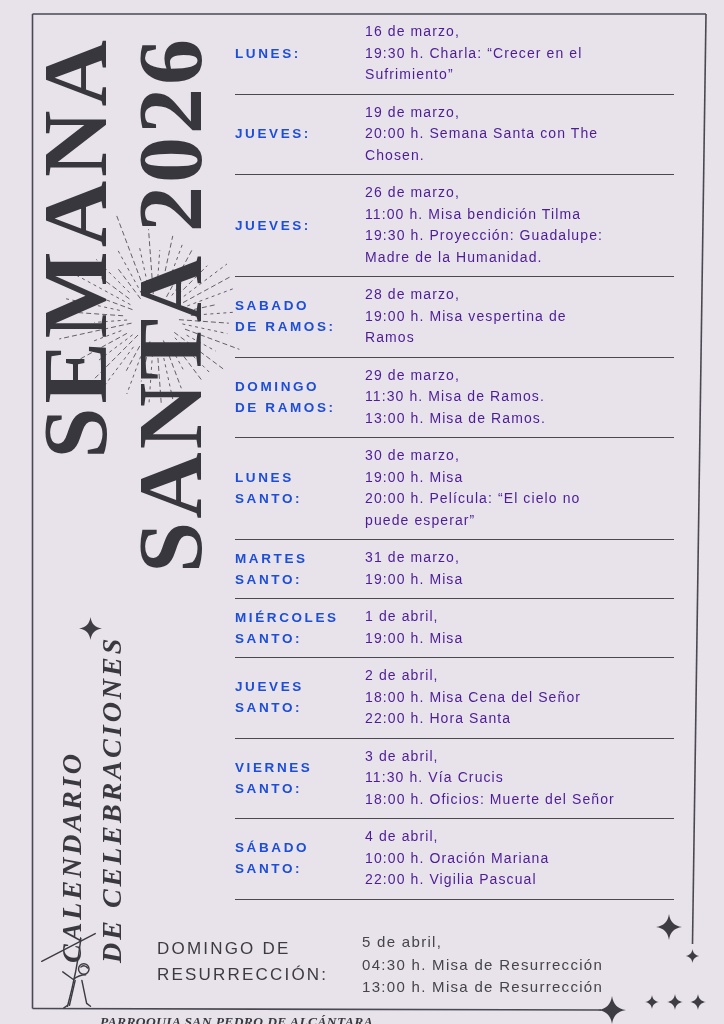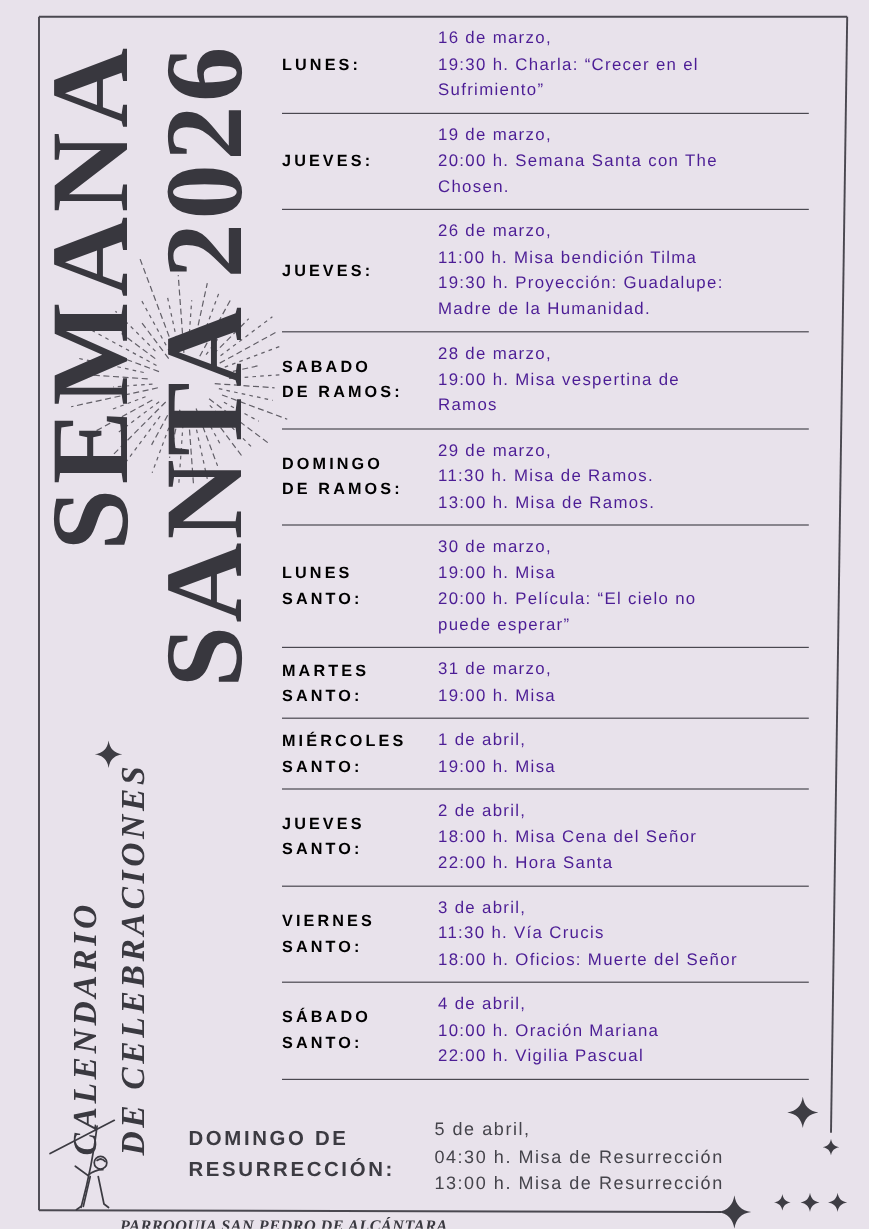--- a/index.html
+++ b/index.html
@@ -69,34 +69,34 @@
     padding:7px 0 8px 0;
     border-bottom:1.5px solid var(--line);
   }
   .row .label{
     width:130px;
     flex:0 0 130px;
     font-size:13.5px;
     font-weight:600;
     letter-spacing:2.6px;
     line-height:21px;
-    color:#000000;
+    color:#1d4ed8;
     white-space:nowrap;
   }
   .row .events{
     font-size:14px;
     letter-spacing:1.1px;
     line-height:21.5px;
     color:#4c1d95;
     white-space:nowrap;
   }
   
   .final-label{
     position:absolute;left:157px;top:936px;
-    font-size:17px;font-weight:700;letter-spacing:2.2px;line-height:26px;
+    font-size:17px;font-weight:400;letter-spacing:2.2px;line-height:26px;
     color:#3c3b42;white-space:nowrap;
   }
   .final-events{
     position:absolute;left:362px;top:931px;
     font-size:15px;letter-spacing:1.3px;line-height:22.5px;
     color:#45444b;white-space:nowrap;
   }
   
   .footer{
     position:absolute;left:100px;top:987px;

